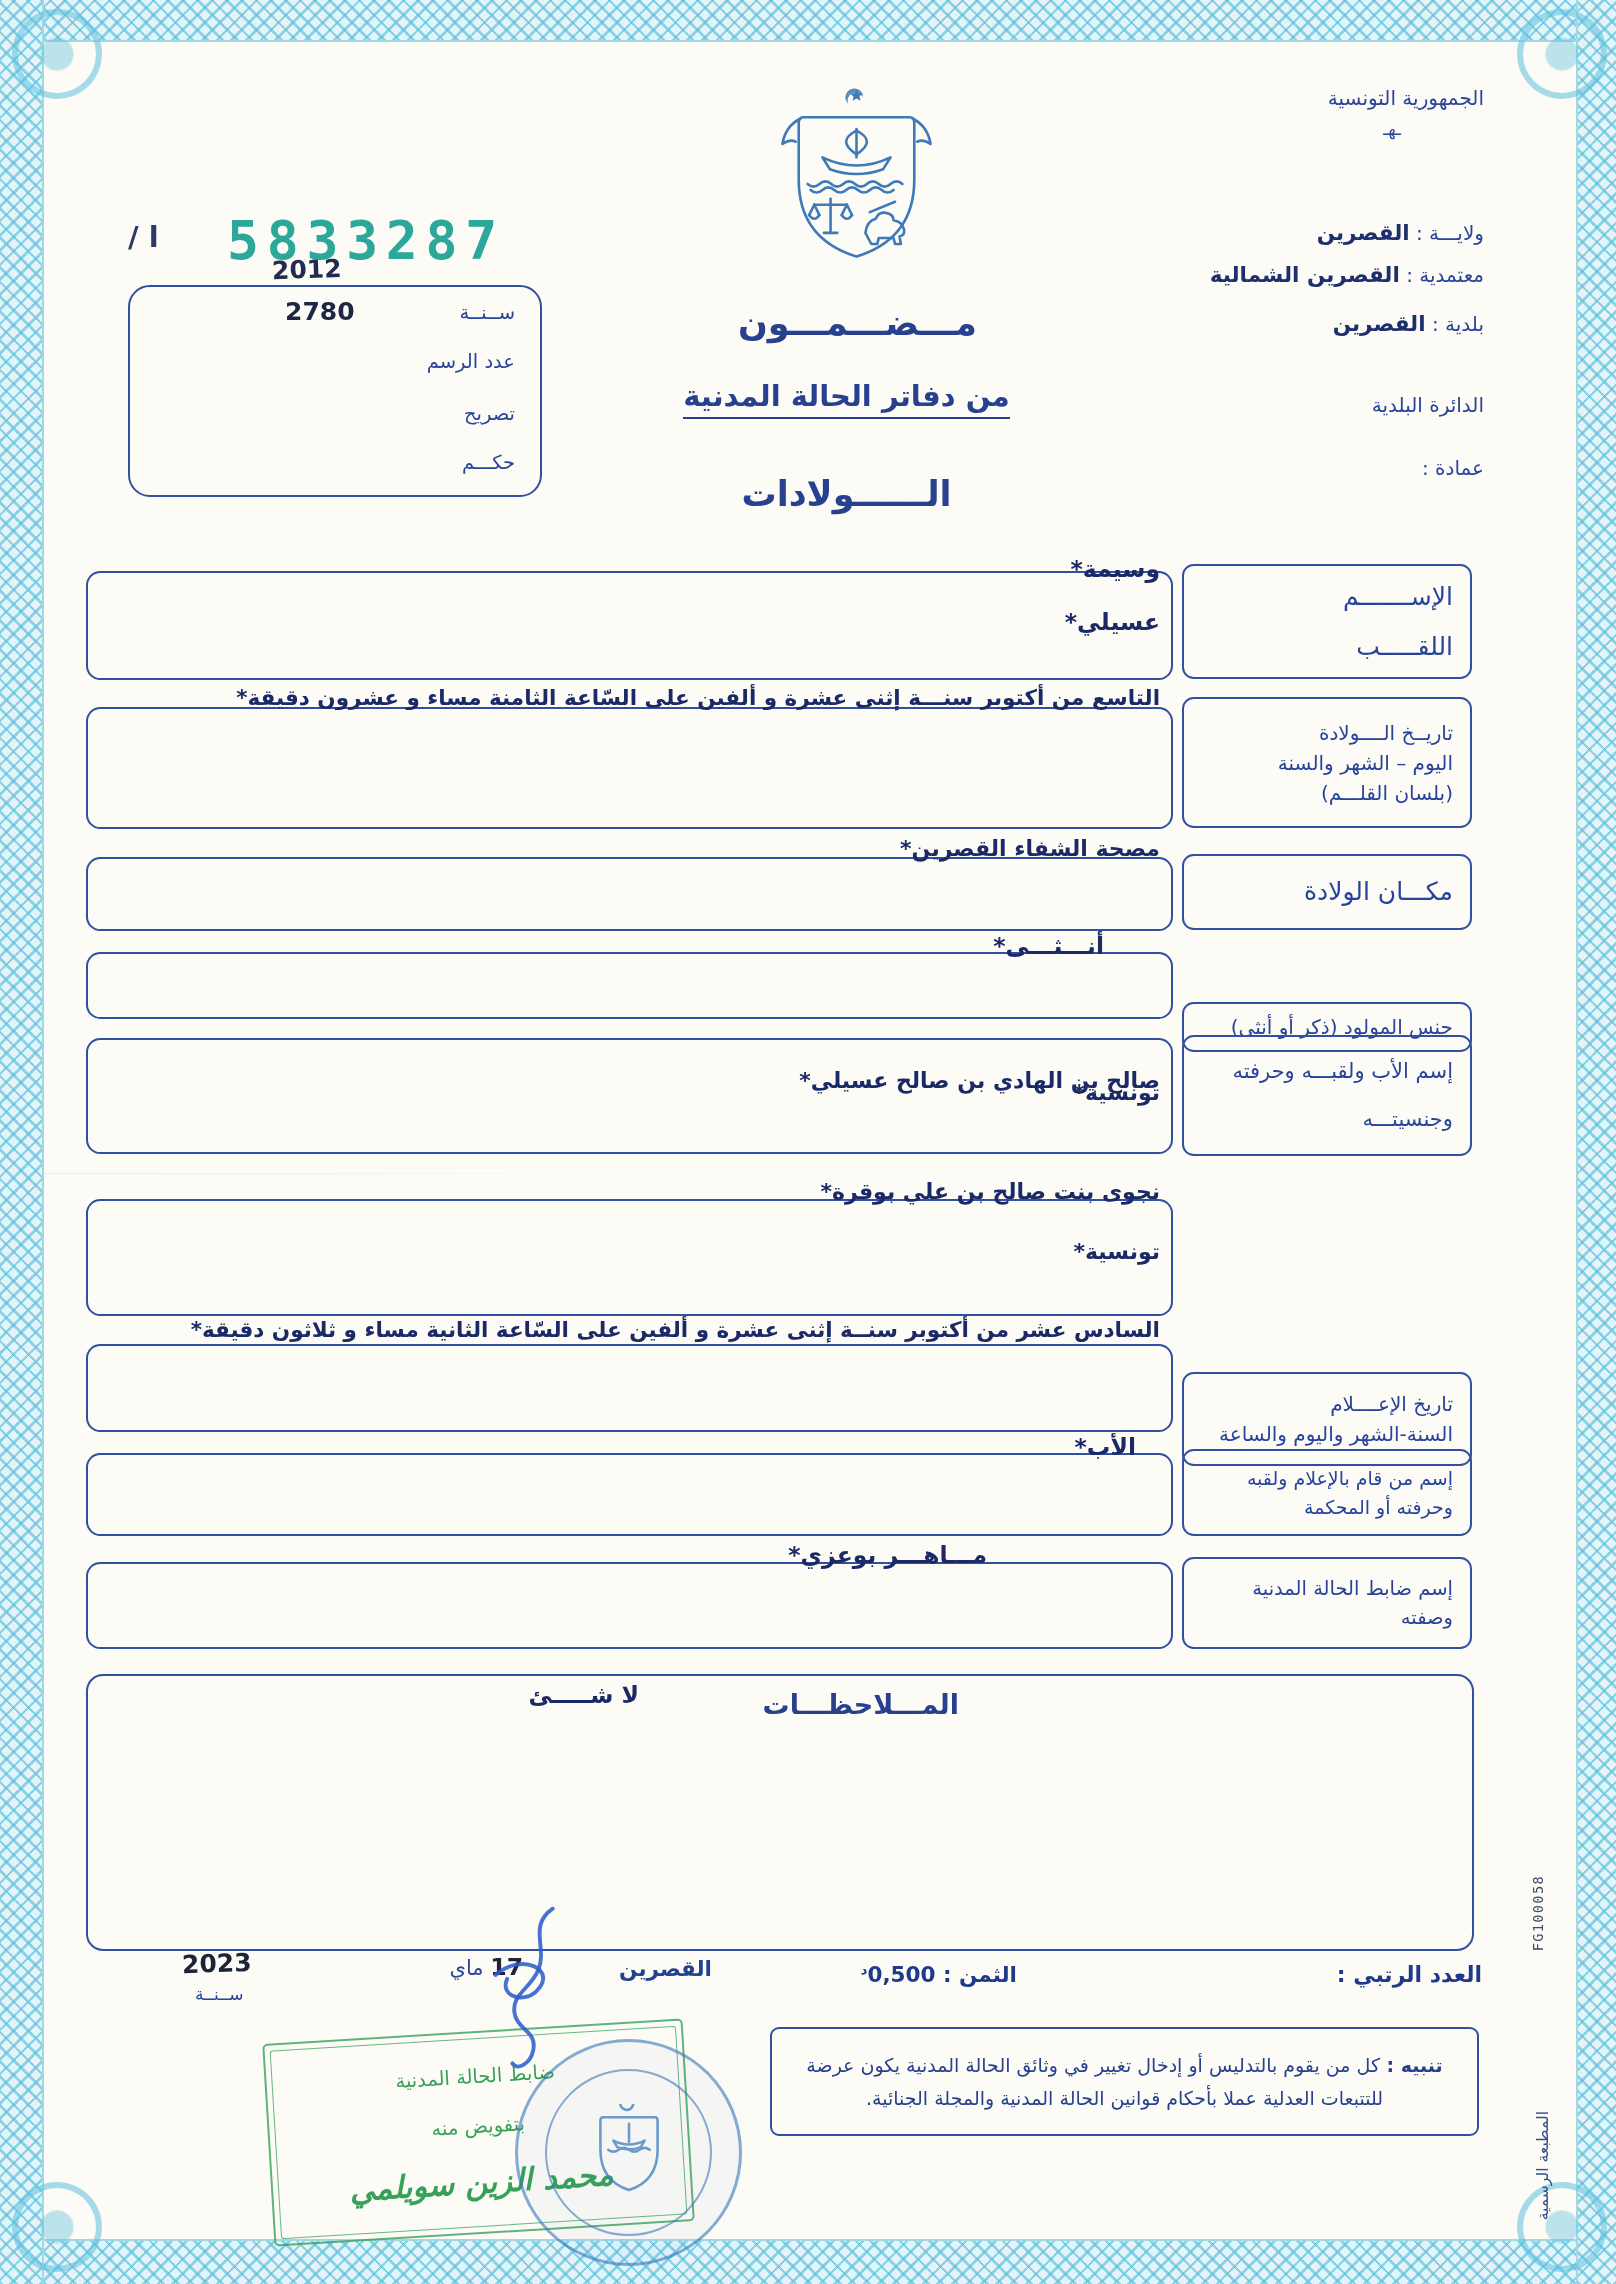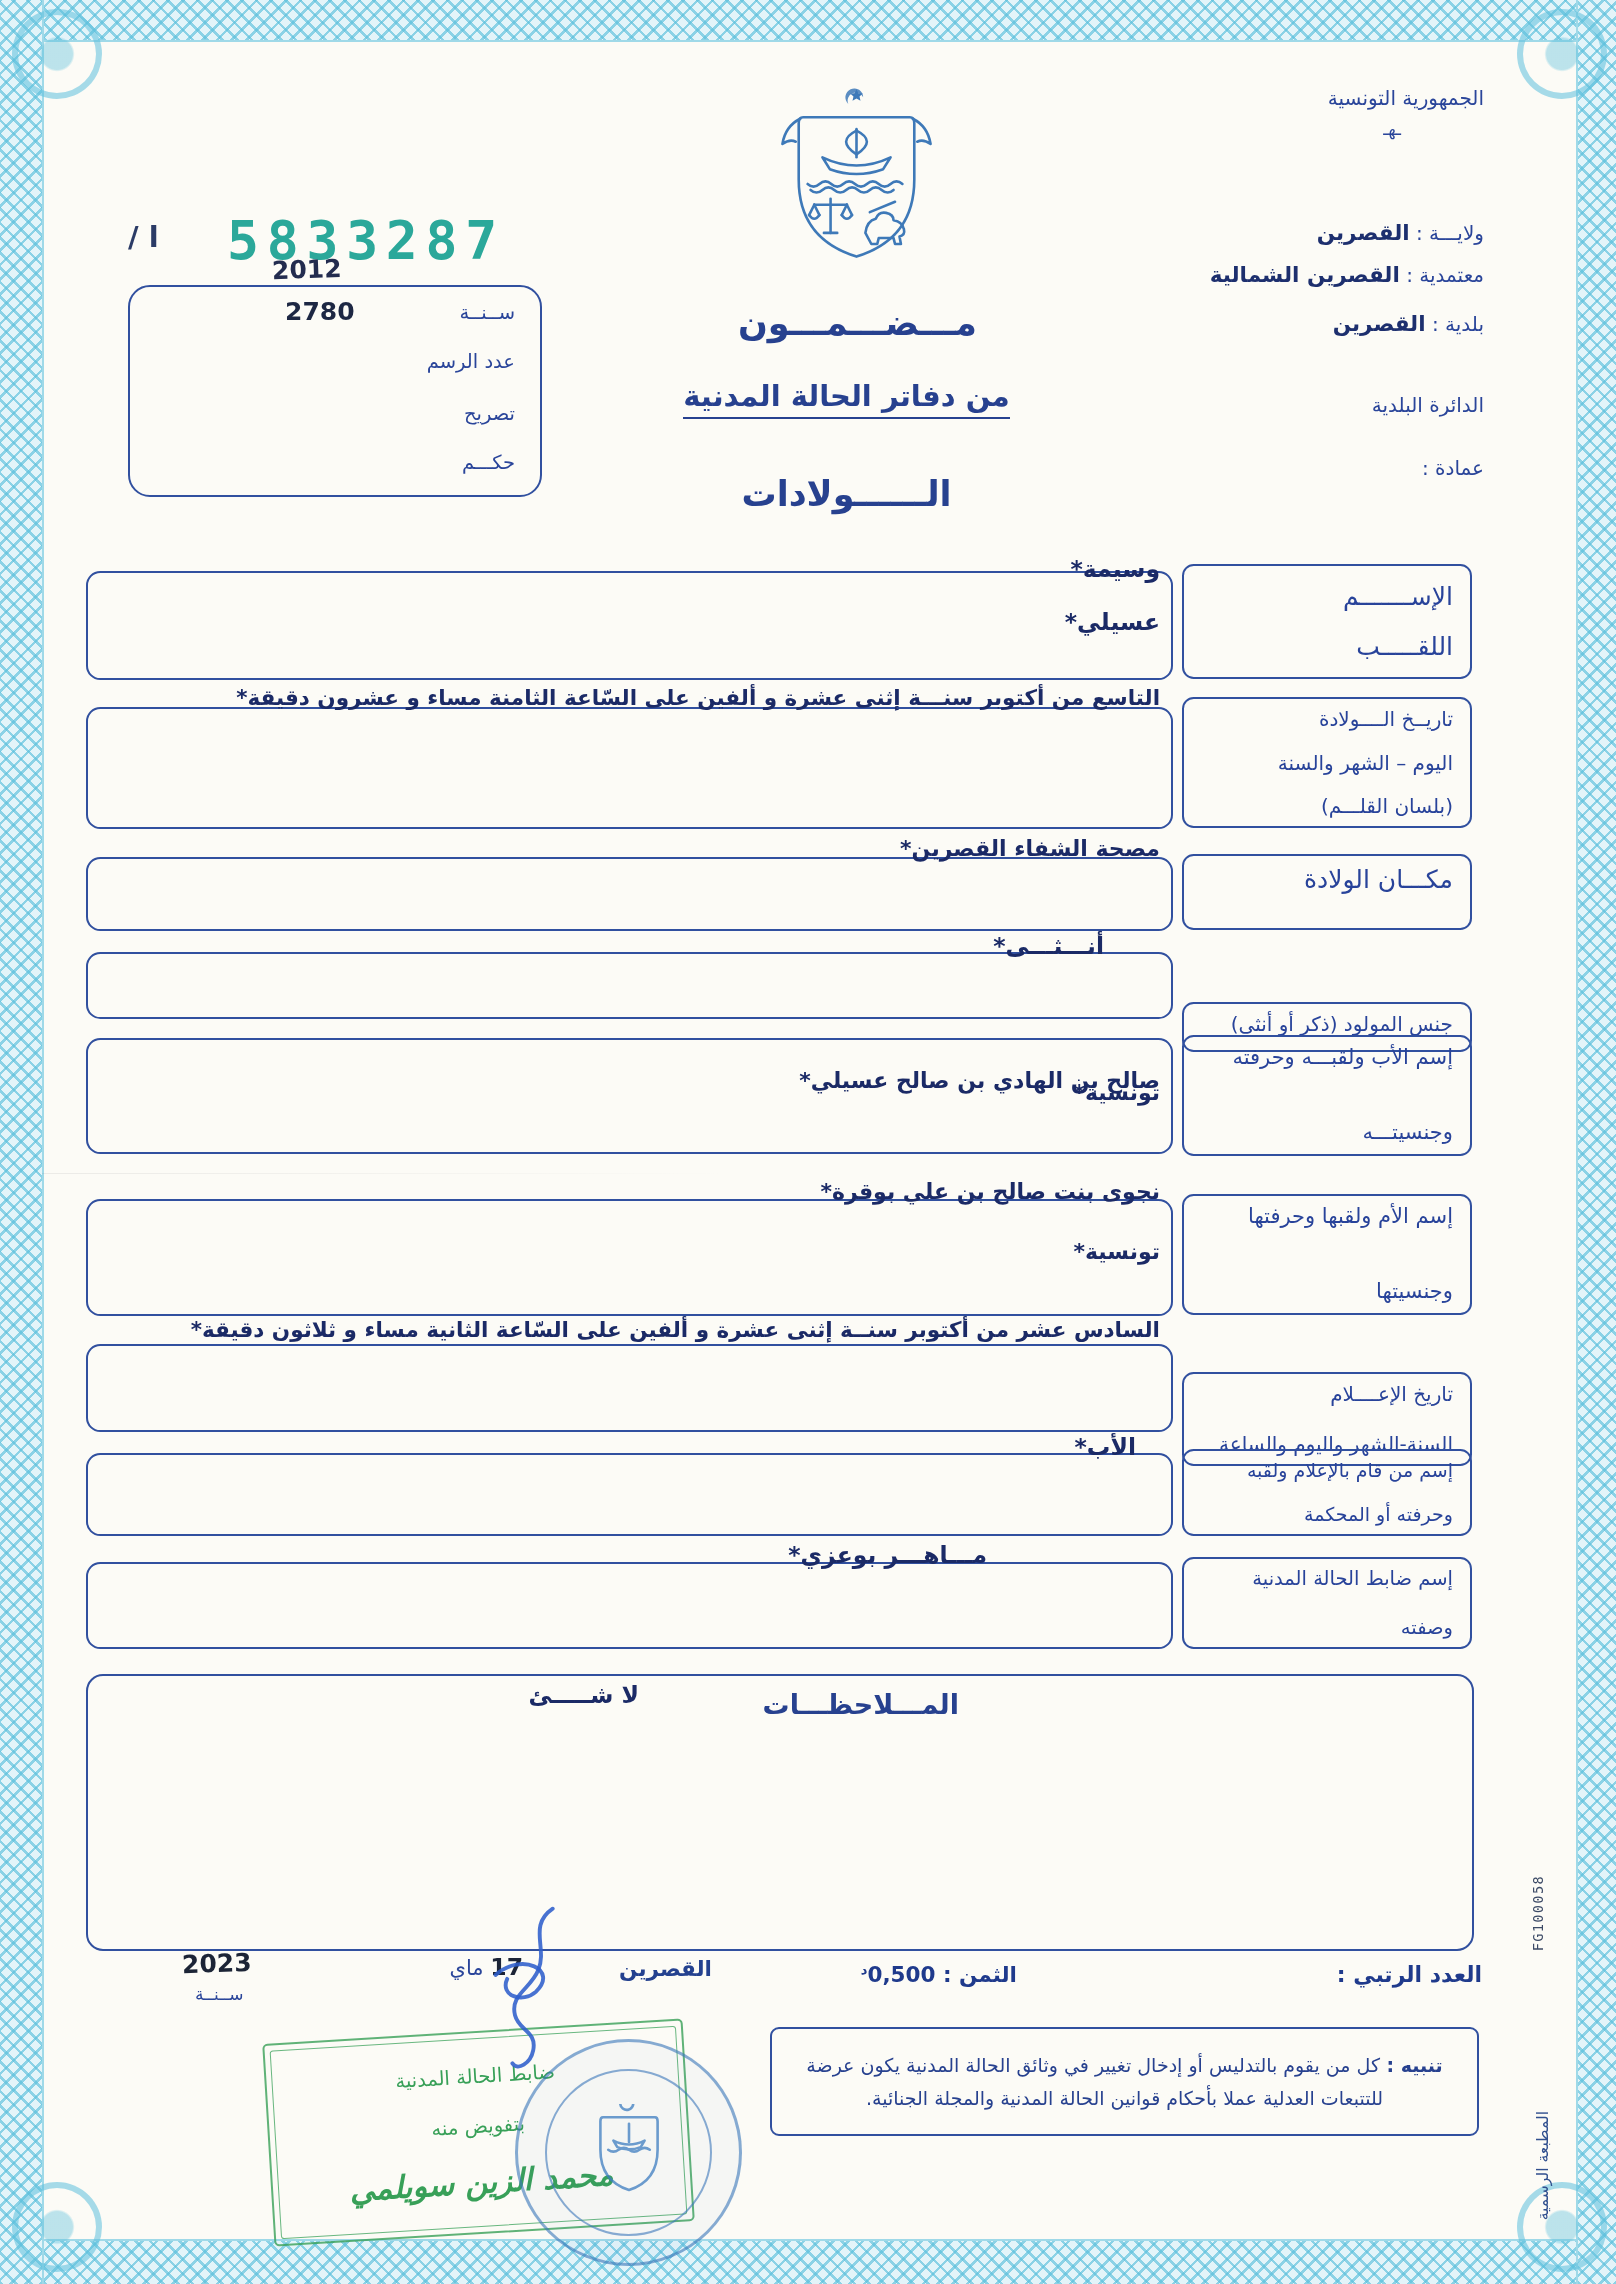--- a/index.html
+++ b/index.html
@@ -51,21 +51,21 @@
   .adm b{color:#1d2f6e;font-size:21.5px}
   .adm1{top:220px}.adm2{top:262px}.adm3{top:311px}.adm4{top:393px}.adm5{top:456px}
 
   .t1{position:absolute;left:610px;top:303px;width:495px;text-align:center;font-size:35px;font-weight:bold;color:#27418f}
   .t2{position:absolute;left:599px;top:379px;width:495px;text-align:center;font-size:29px;font-weight:bold;color:#27418f}
   .t2 span{display:inline-block;border-bottom:2.6px solid #27418f;padding-bottom:3.9px}
   .t3{position:absolute;left:599px;top:474px;width:495px;text-align:center;font-size:35px;font-weight:bold;color:#27418f}
 
   
   .lb{position:absolute;left:1182px;width:290px;border:2px solid #31509f;border-radius:11.7px;
-      color:#28439a;display:flex;flex-direction:column;justify-content:space-between;
+      color:#28439a;display:flex;flex-direction:column;justify-content:center;
       padding:5.2px 17px;box-sizing:border-box;text-align:right;line-height:1.5}
   .lb1{top:564px;height:115px;font-size:25px;justify-content:space-around}
   .lb2{top:697px;height:131px;font-size:20px}
   .lb3{top:854px;height:76px;font-size:25px}
   .lb4{top:1002px;height:50px;font-size:20px}
   .lb5{top:1035px;height:121px;font-size:21px;gap:17px}
   .lb6{top:1194px;height:121px;font-size:21px;gap:17px}
   .lb7{top:1372px;height:94px;font-size:20px}
   .lb8{top:1449px;height:87px;font-size:19px}
   .lb9{top:1557px;height:92px;font-size:19.5px}
@@ -224,24 +224,20 @@
   <div class="lb lb3">
     <div>مكـــان الولادة</div>
   </div>
   <div class="lb lb4">
     <div>جنس المولود (ذكر أو أنثى)</div>
   </div>
   <div class="lb lb5">
     <div>إسم الأب ولقبـــه وحرفته</div>
     <div>وجنسيتـــه</div>
   </div>
-  <div class="lb lb6">
-    <div>إسم الأم ولقبها وحرفتها</div>
-    <div>وجنسيتها</div>
-  </div>
   <div class="lb lb7">
     <div>تاريخ الإعــــلام</div>
     <div>السنة-الشهر واليوم والساعة</div>
   </div>
   <div class="lb lb8">
     <div>إسم من قام بالإعلام ولقبه</div>
     <div>وحرفته أو المحكمة</div>
   </div>
   <div class="lb lb9">
     <div>إسم ضابط الحالة المدنية</div>

